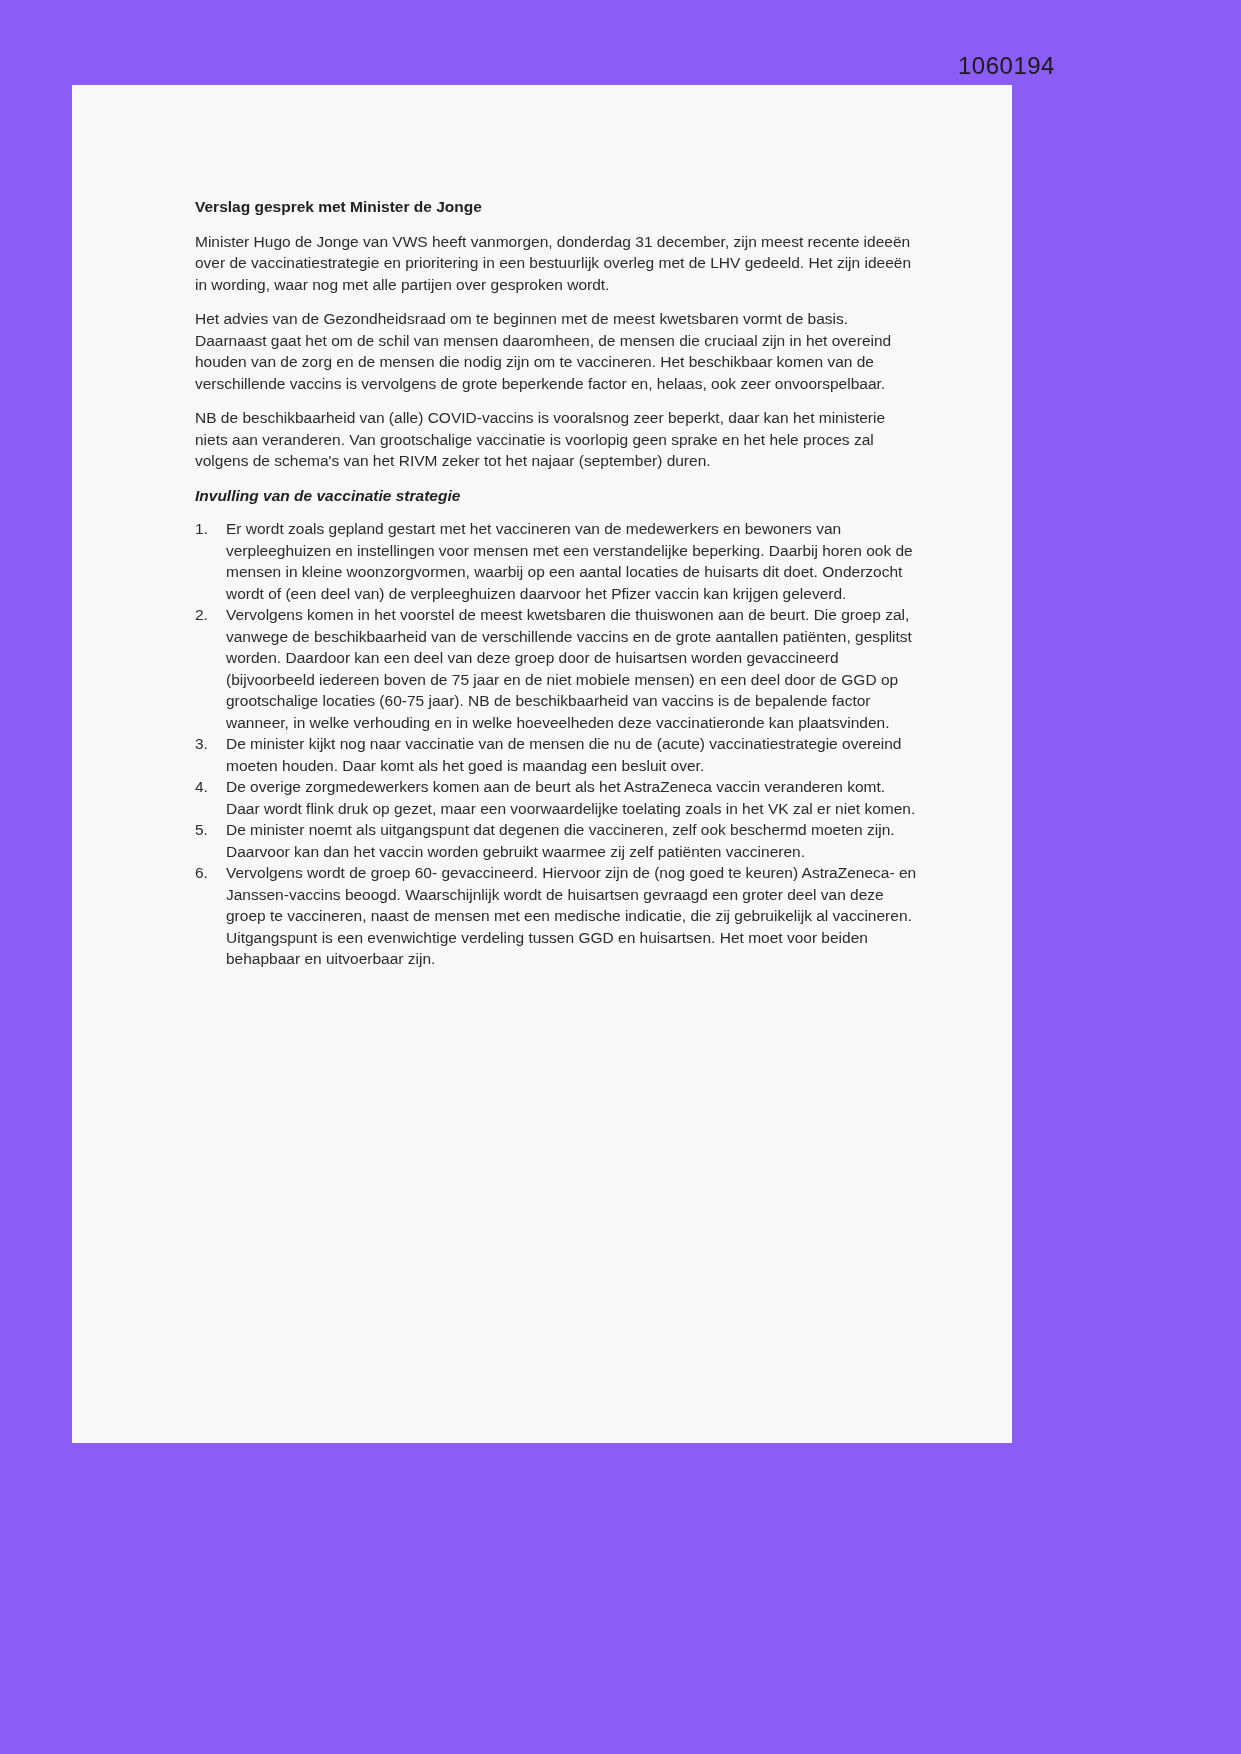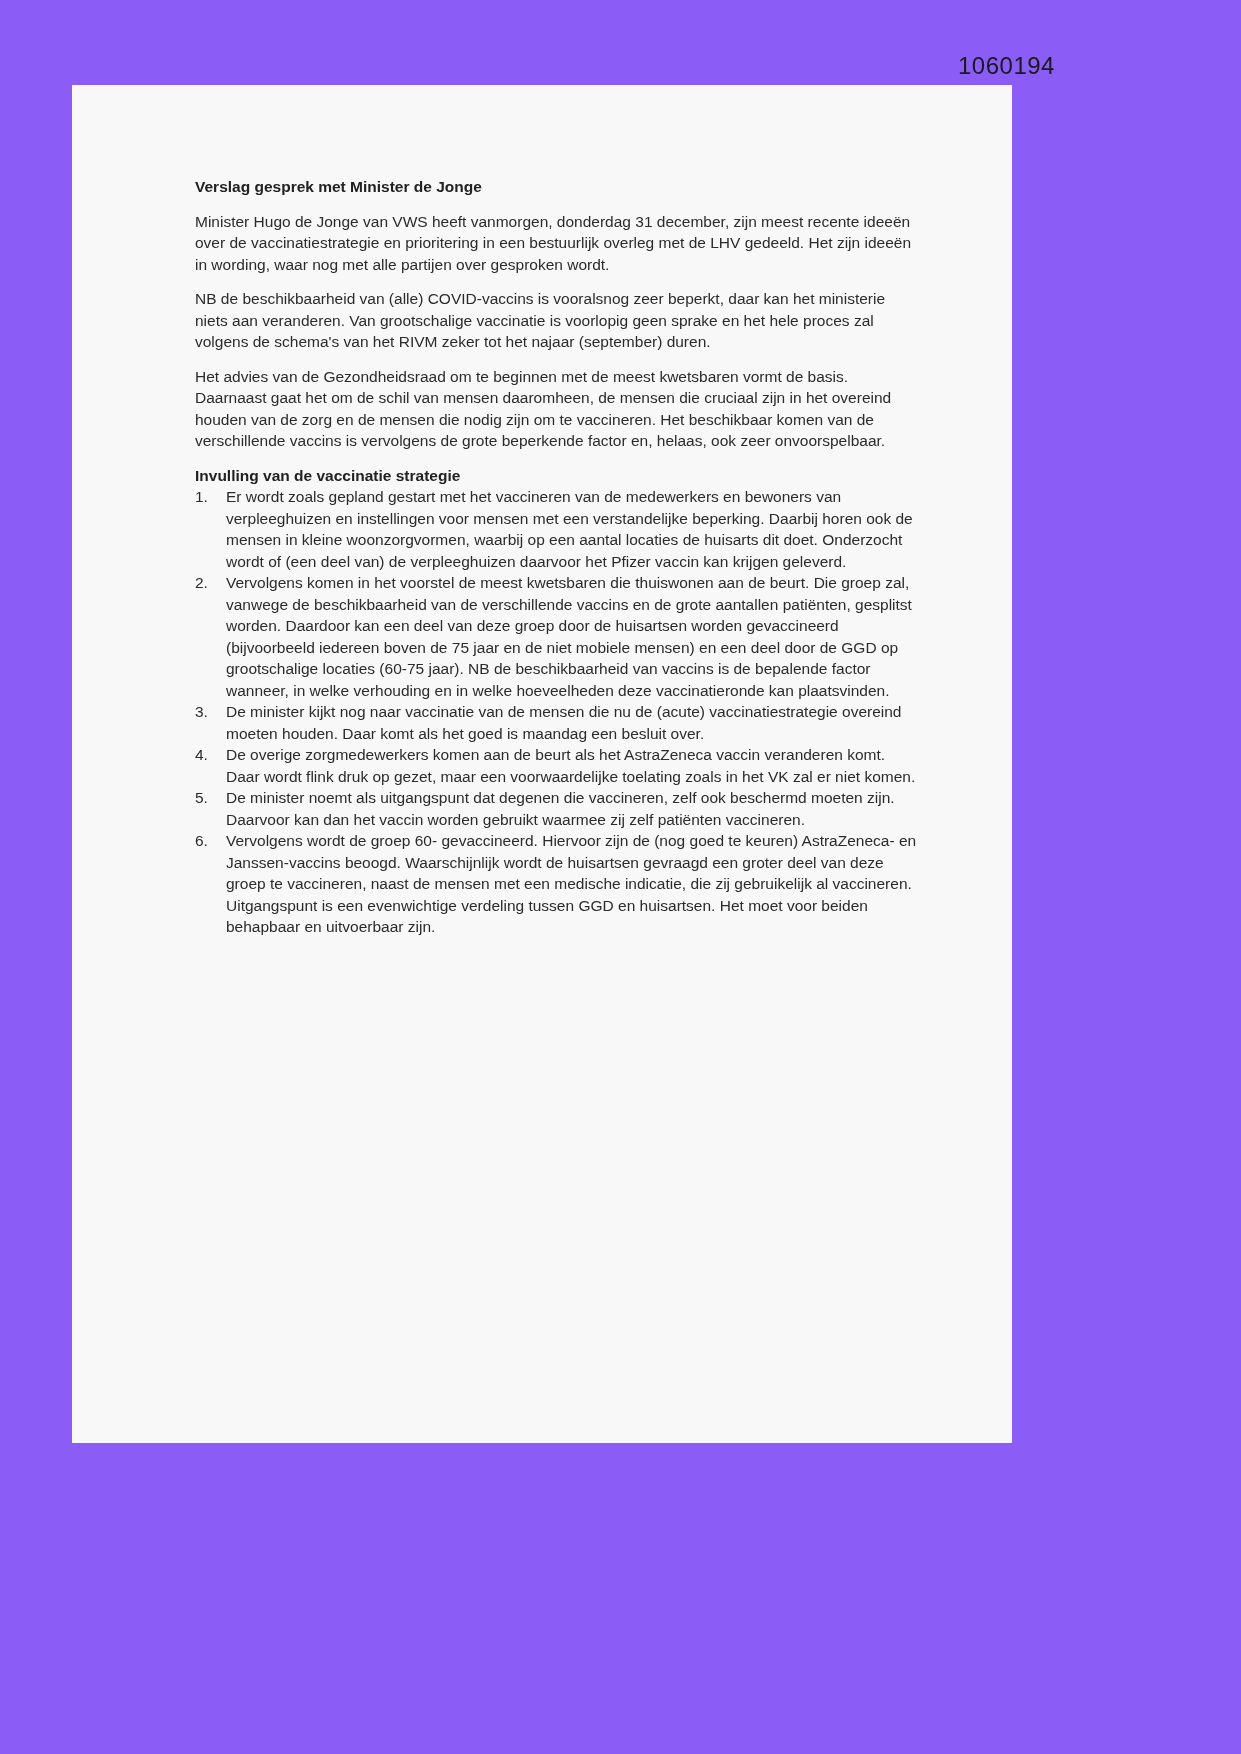--- a/index.html
+++ b/index.html
@@ -28,42 +28,43 @@
     position: absolute;
     top: 52px;
     left: 958px;
     font-size: 24px;
     color: #1b1b1b;
     letter-spacing: 0.5px;
     z-index: 1;
   }
   .content {
     position: absolute;
-    top: 176px;
+    top: 196px;
     left: 195px;
     width: 723px;
     color: #2b2b2b;
     font-size: 15.5px;
     line-height: 21.5px;
     z-index: 1;
   }
   .title {
     font-size: 15.5px;
     font-weight: bold;
     margin: 0 0 13px 0;
     color: #222222;
   }
   .content p {
     margin: 0 0 13px 0;
   }
   .section-heading {
     font-size: 15.5px;
     font-weight: bold;
-    margin: 4px 0 0 0;
+    margin: 4px 0 12px 0;
     color: #222222;
+    font-style: italic;
   }
   .list {
     margin: 0;
   }
   .list-item {
     display: flex;
   }
   .list-item .num {
     flex: 0 0 31px;
     width: 31px;
@@ -80,22 +81,22 @@
 
 <div class="page">
   <div class="scan-tint"></div>
 
   <div class="doc-number">1060194</div>
 
   <div class="content">
     <h1 class="title">Verslag gesprek met Minister de Jonge</h1>
 
     <p>Minister Hugo de Jonge van VWS heeft vanmorgen, donderdag 31 december, zijn meest recente ideeën over de vaccinatiestrategie en prioritering in een bestuurlijk overleg met de LHV gedeeld. Het zijn ideeën in wording, waar nog met alle partijen over gesproken wordt.</p>
+    <p>Het advies van de Gezondheidsraad om te beginnen met de meest kwetsbaren vormt de basis. Daarnaast gaat het om de schil van mensen daaromheen, de mensen die cruciaal zijn in het overeind houden van de zorg en de mensen die nodig zijn om te vaccineren. Het beschikbaar komen van de verschillende vaccins is vervolgens de grote beperkende factor en, helaas, ook zeer onvoorspelbaar.</p>
     <p>NB de beschikbaarheid van (alle) COVID-vaccins is vooralsnog zeer beperkt, daar kan het ministerie niets aan veranderen. Van grootschalige vaccinatie is voorlopig geen sprake en het hele proces zal volgens de schema's van het RIVM zeker tot het najaar (september) duren.</p>
-    <p>Het advies van de Gezondheidsraad om te beginnen met de meest kwetsbaren vormt de basis. Daarnaast gaat het om de schil van mensen daaromheen, de mensen die cruciaal zijn in het overeind houden van de zorg en de mensen die nodig zijn om te vaccineren. Het beschikbaar komen van de verschillende vaccins is vervolgens de grote beperkende factor en, helaas, ook zeer onvoorspelbaar.</p>
 
     <h2 class="section-heading">Invulling van de vaccinatie strategie</h2>
 
     <div class="list">
       <div class="list-item">
         <span class="num">1.</span>
         <span class="txt">Er wordt zoals gepland gestart met het vaccineren van de medewerkers en bewoners van verpleeghuizen en instellingen voor mensen met een verstandelijke beperking. Daarbij horen ook de mensen in kleine woonzorgvormen, waarbij op een aantal locaties de huisarts dit doet. Onderzocht wordt of (een deel van) de verpleeghuizen daarvoor het Pfizer vaccin kan krijgen geleverd.</span>
       </div>
       <div class="list-item">
         <span class="num">2.</span>

